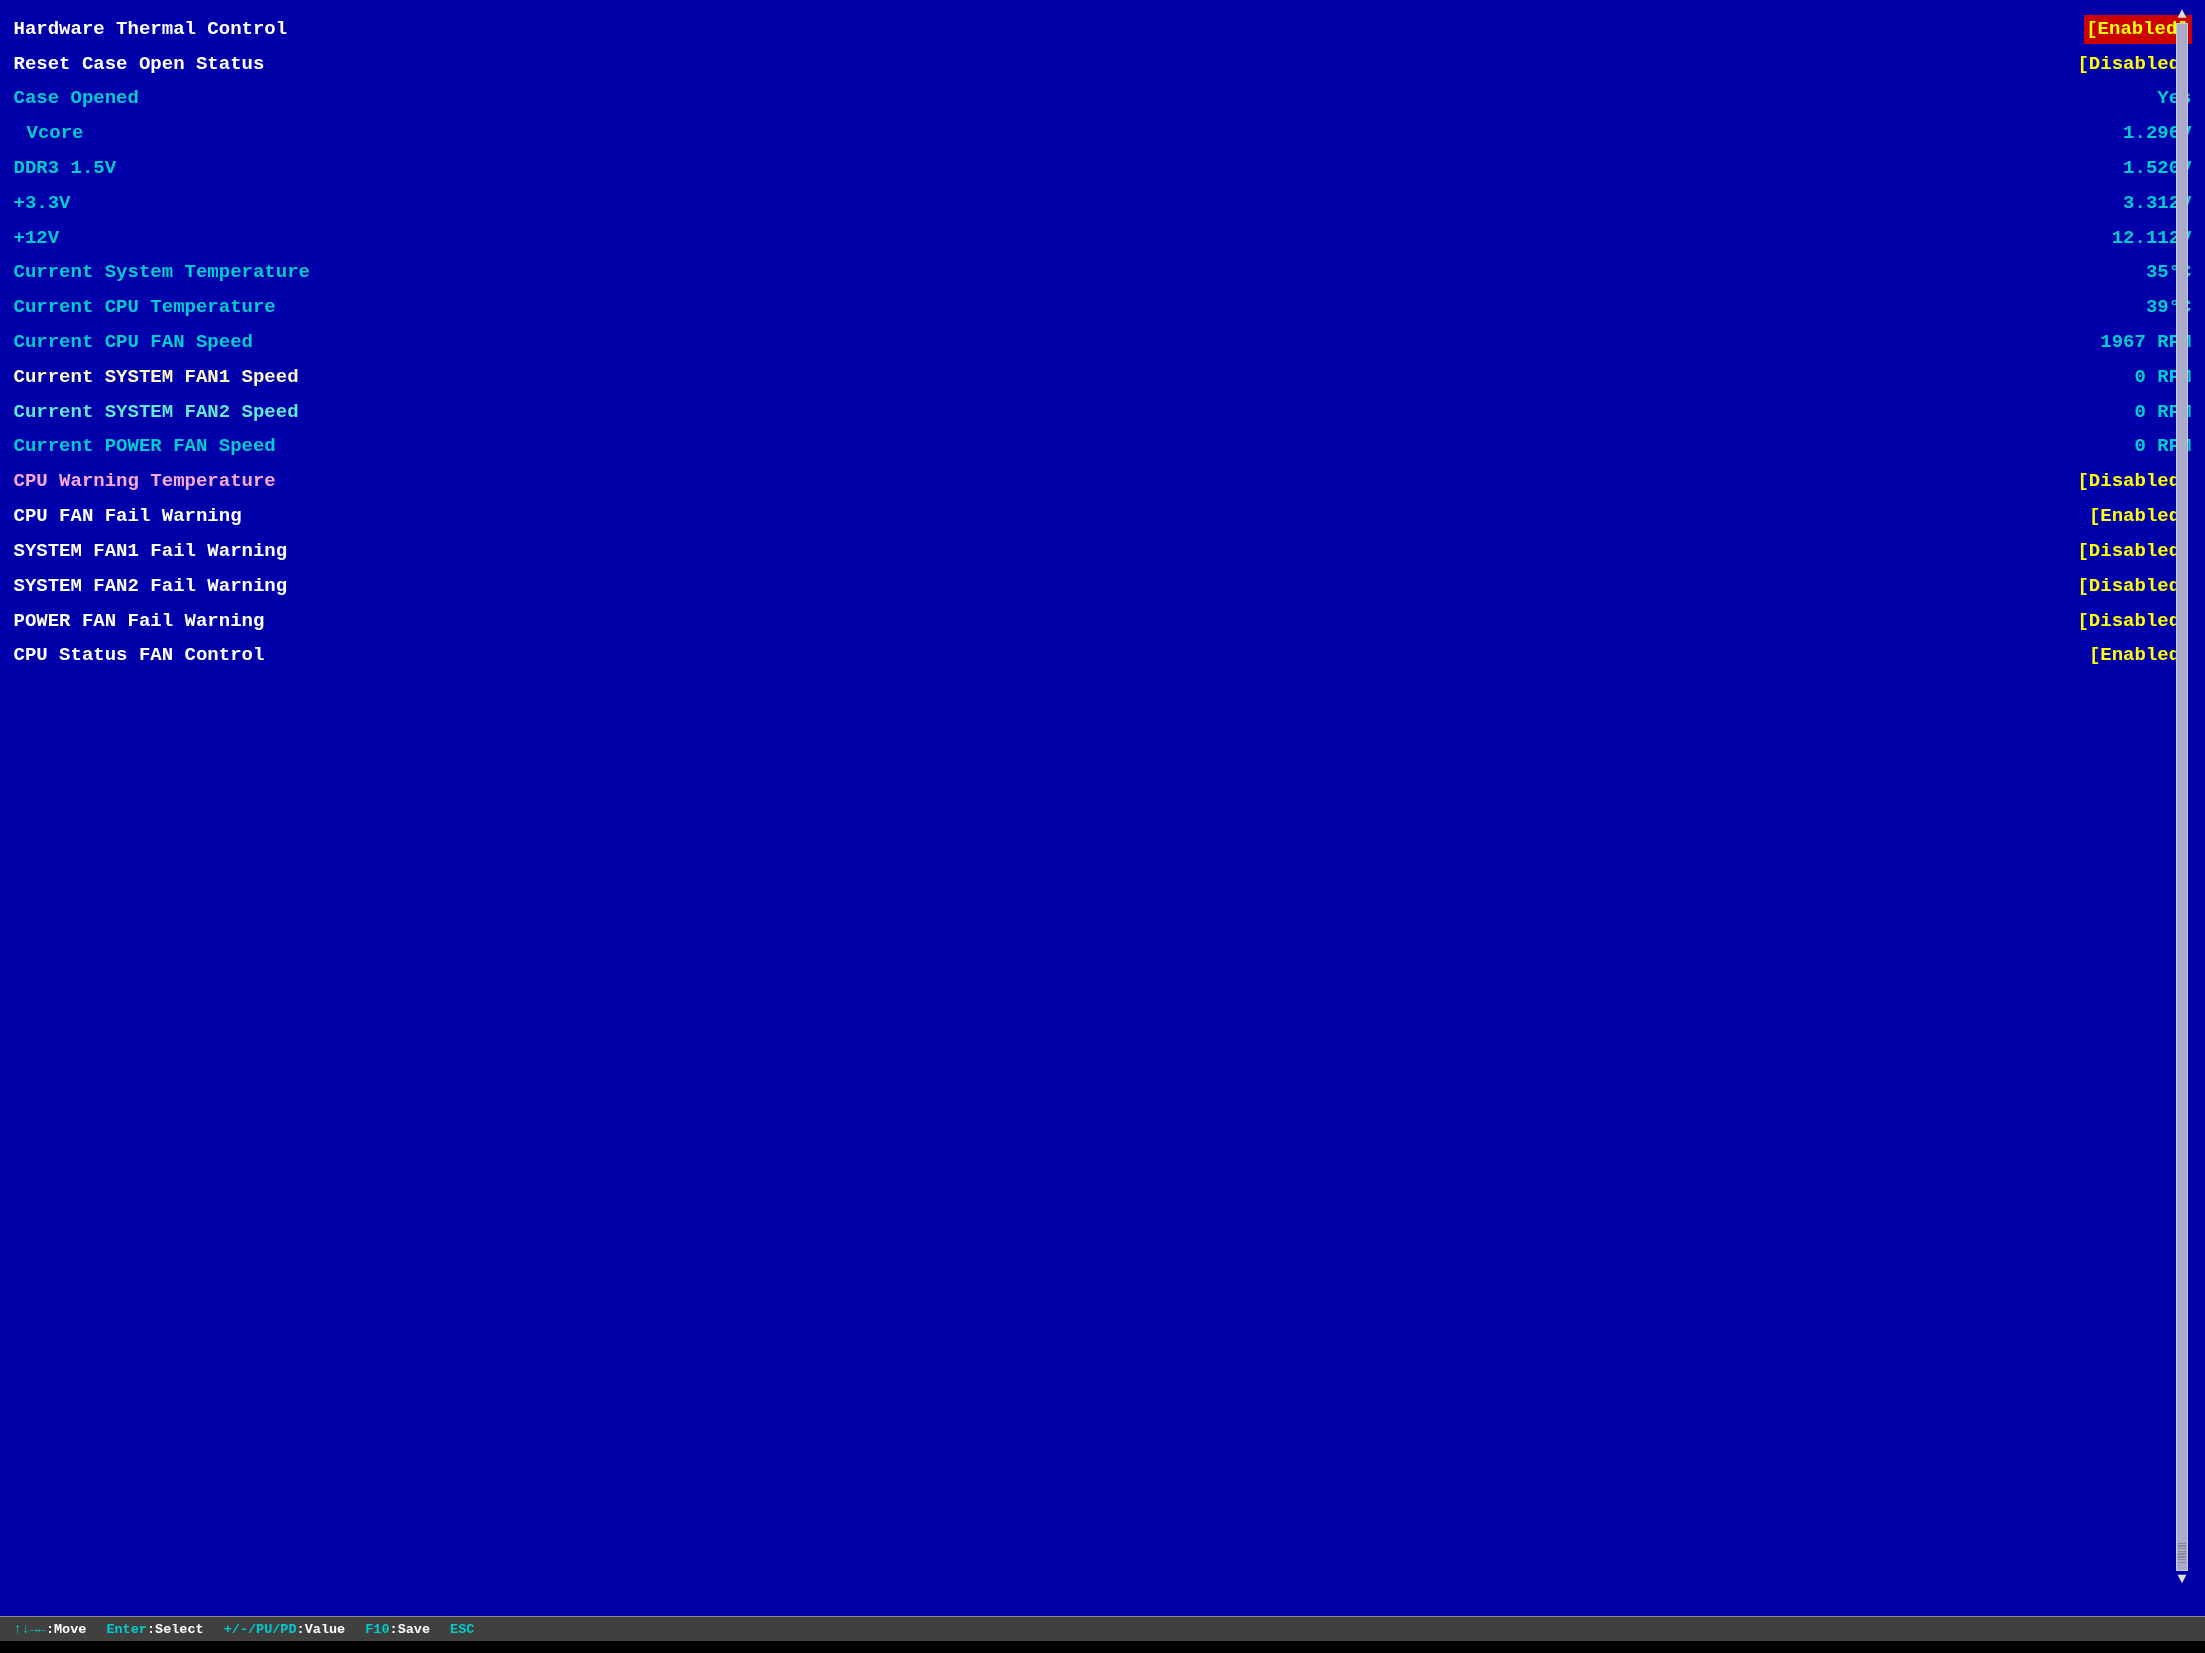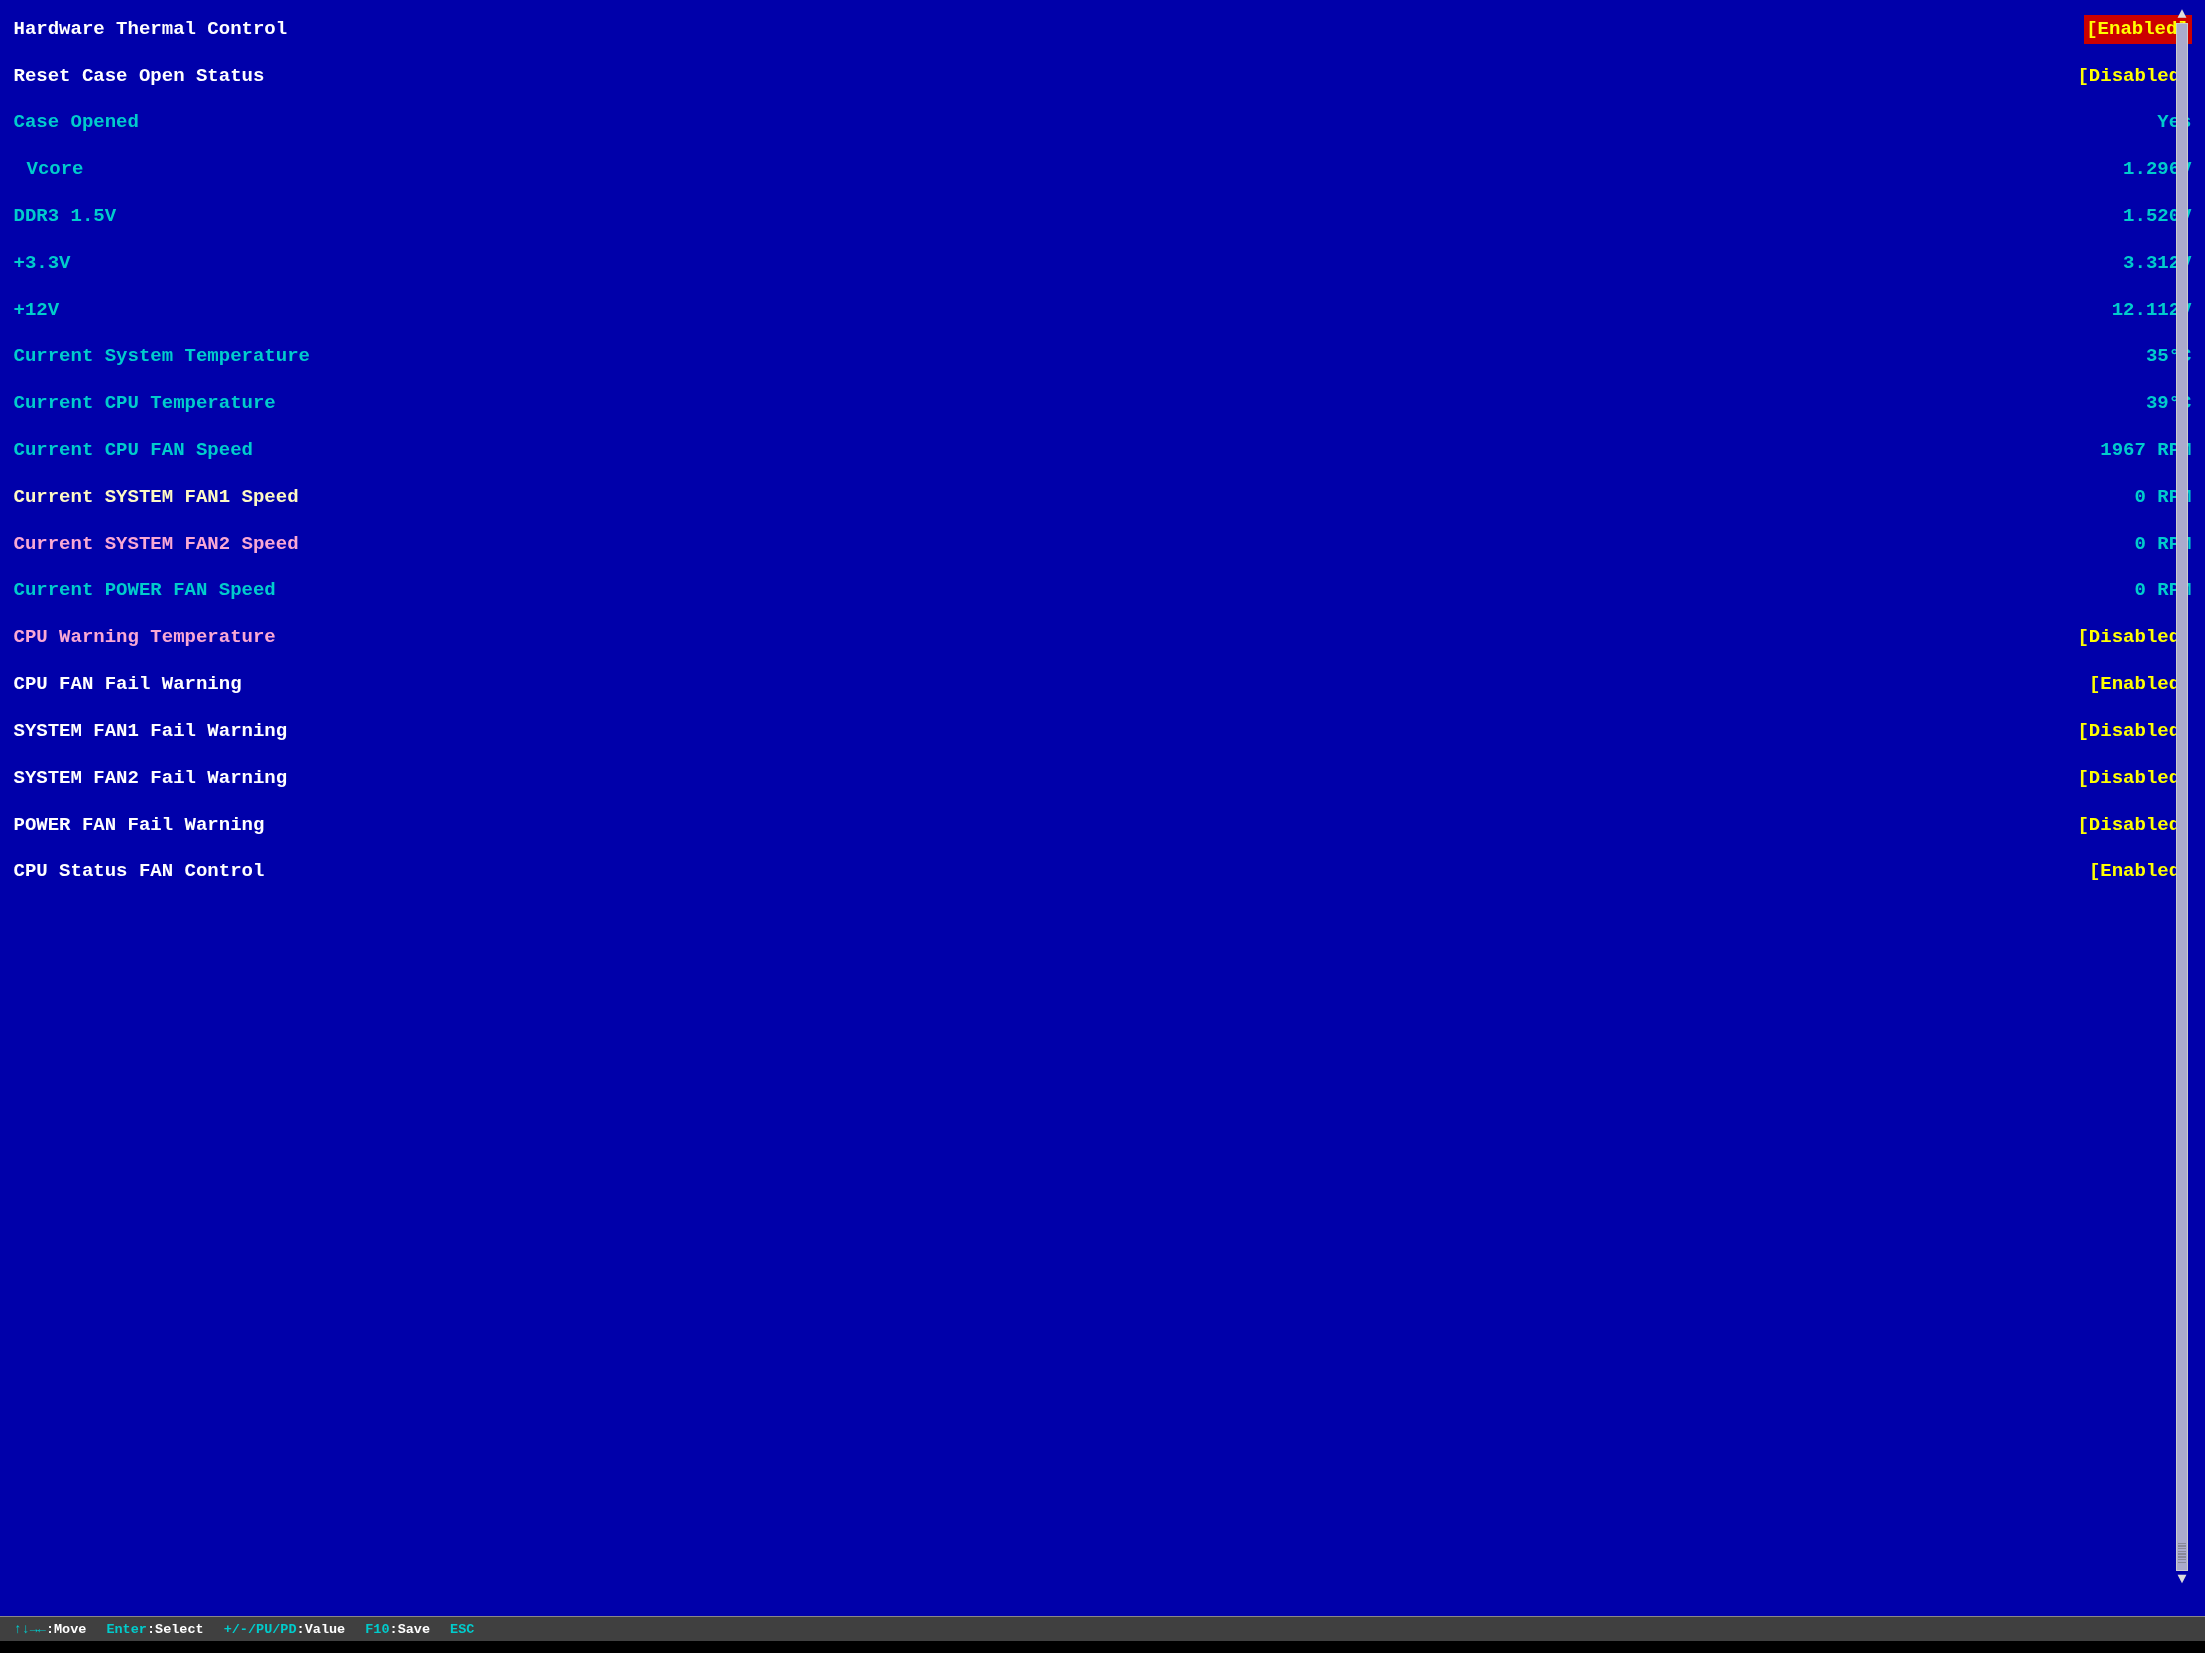--- a/index.html
+++ b/index.html
@@ -31,21 +31,21 @@
     .main-content {
       display: flex;
       flex: 1;
       padding: 0 13.5px;
     }
 
     .settings-panel {
       flex: 1;
       display: flex;
       flex-direction: column;
-      gap: 12px;
+      gap: 0;
     }
 
     .setting-row {
       display: flex;
       justify-content: space-between;
       align-items: center;
       padding: 2.7px 0;
       font-size: clamp(9.5px, 2.2vw, 19px);
       font-weight: bold;
       line-height: 1.55;
@@ -175,21 +175,21 @@
         </div>
         <div class="setting-row">
           <span class="setting-label" style="color: rgb(0, 204, 204);">Current CPU FAN Speed</span>
           <span class="setting-value" style="color: rgb(0, 204, 204);">1967 RPM</span>
         </div>
         <div class="setting-row">
           <span class="setting-label" style="color: #fef9c3; font-family: Liberation Mono, monospace;">Current SYSTEM FAN1 Speed</span>
           <span class="setting-value" style="color: rgb(0, 204, 204);">0 RPM</span>
         </div>
         <div class="setting-row">
-          <span class="setting-label" style="color: #f9a8d4;">Current SYSTEM FAN2 Speed</span>
+          <span class="setting-label" style="color: #5eead4;">Current SYSTEM FAN2 Speed</span>
           <span class="setting-value" style="color: rgb(0, 204, 204);">0 RPM</span>
         </div>
         <div class="setting-row">
           <span class="setting-label" style="color: rgb(0, 204, 204);">Current POWER FAN Speed</span>
           <span class="setting-value" style="color: rgb(0, 204, 204);">0 RPM</span>
         </div>
         <div class="setting-row">
           <span class="setting-label" style="color: #f9a8d4;">CPU Warning Temperature</span>
           <span class="setting-value" style="color: rgb(255, 255, 0);">[Disabled]</span>
         </div>

